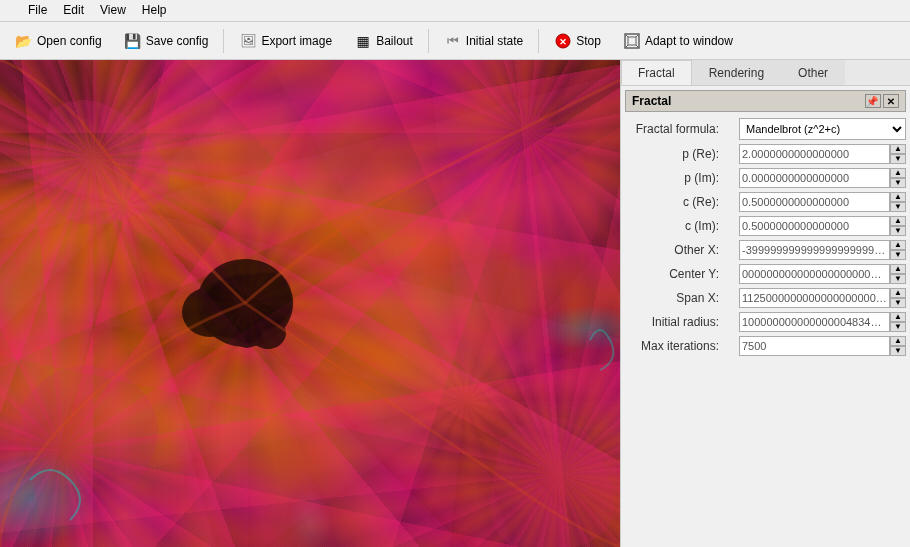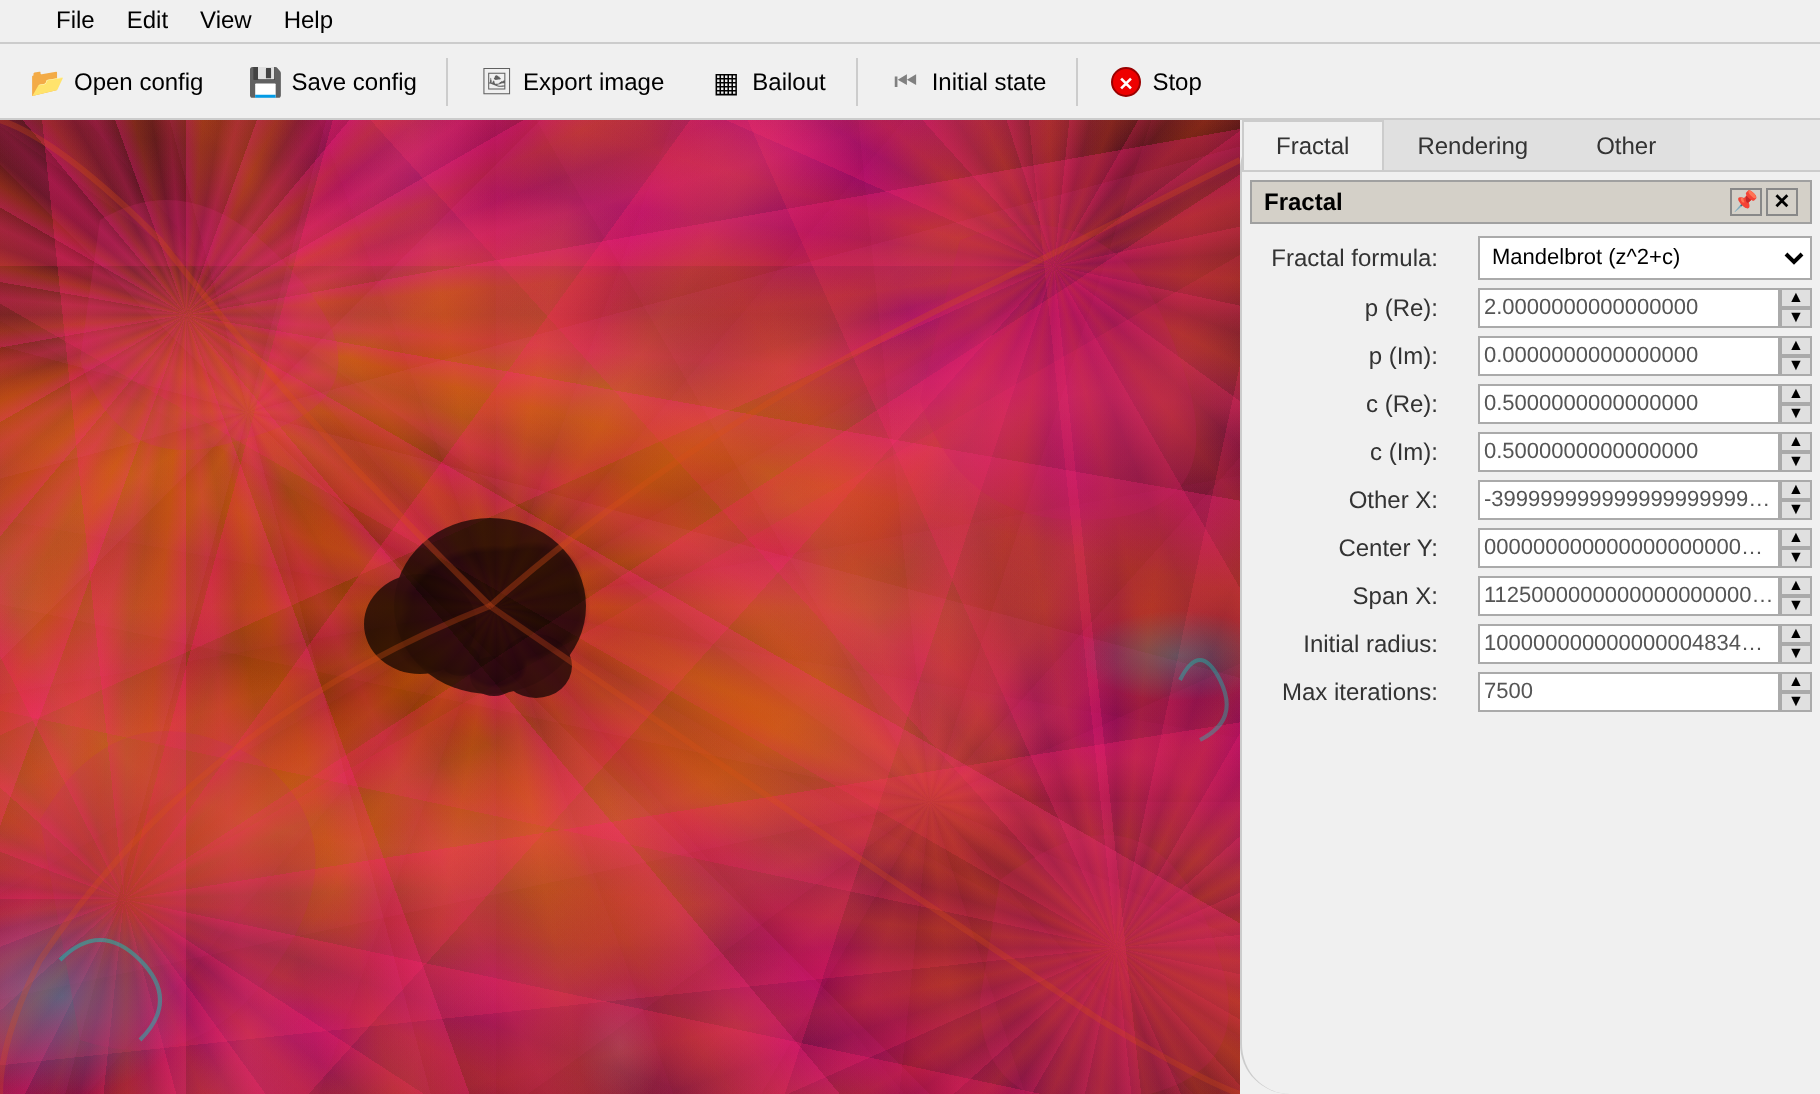--- a/index.html
+++ b/index.html
@@ -15,21 +15,21 @@
     .toolbar-sep { width: 1px; height: 24px; background: #ccc; margin: 0 2px; }
     .toolbar-icon { width: 18px; height: 18px; display: flex; align-items: center; justify-content: center; }
 
     
     .main { display: flex; height: calc(547px - 22px - 38px); }
 
     
     .canvas-area { flex: 1; background: #222; overflow: hidden; position: relative; }
 
     
-    .right-panel { width: 290px; background: #f0f0f0; border-left: 1px solid #ccc; display: flex; flex-direction: column; border-radius: 25px; }
+    .right-panel { width: 290px; background: #f0f0f0; border-left: 1px solid #ccc; display: flex; flex-direction: column; }
 
     
     .tabs { display: flex; border-bottom: 1px solid #ccc; background: #e8e8e8; }
     .tab { padding: 5px 16px; cursor: pointer; font-size: 12px; border: 1px solid transparent; border-bottom: none; background: #e0e0e0; color: #333; }
     .tab.active { background: #f0f0f0; border-color: #ccc; border-bottom-color: #f0f0f0; z-index: 1; }
 
     
     .panel-content { padding: 4px; flex: 1; overflow-y: auto; }
     .panel-title { background: #d4d0c8; border: 1px solid #a0a0a0; padding: 3px 6px; font-weight: bold; font-size: 12px; margin-bottom: 6px; display: flex; justify-content: space-between; align-items: center; }
     .panel-title-btns { display: flex; gap: 2px; }
@@ -137,20 +137,30 @@
   <div class="toolbar-sep"></div>
   <div class="toolbar-btn">
     <span class="toolbar-icon icon-stop">
       <svg width="16" height="16" viewBox="0 0 16 16">
           <circle cx="8" cy="8" r="7" fill="#e00" stroke="#900" stroke-width="1"></circle>
           <text x="8" y="12" text-anchor="middle" font-size="9" fill="white" font-weight="bold">✕</text>
         </svg>
     </span>
     <span>Stop</span>
   </div>
+  <div class="toolbar-btn">
+    <span class="toolbar-icon icon-adapt">
+      <svg width="16" height="16" viewBox="0 0 16 16">
+          <rect x="1" y="1" width="14" height="14" fill="none" stroke="#606060" stroke-width="1.5"></rect>
+          <rect x="4" y="4" width="8" height="8" fill="none" stroke="#606060" stroke-width="1"></rect>
+          <path d="M1,1 L4,4 M15,1 L12,4 M1,15 L4,12 M15,15 L12,12" stroke="#606060" stroke-width="1"></path>
+        </svg>
+    </span>
+    <span>Adapt to window</span>
+  </div>
 </div>
 
 <div class="main">
 
   <div class="canvas-area">
     <div class="fractal-bg">
       <div class="fractal-swirl1"></div>
       <div class="fractal-overlay"></div>
       <div class="fractal-highlights"></div>
 

